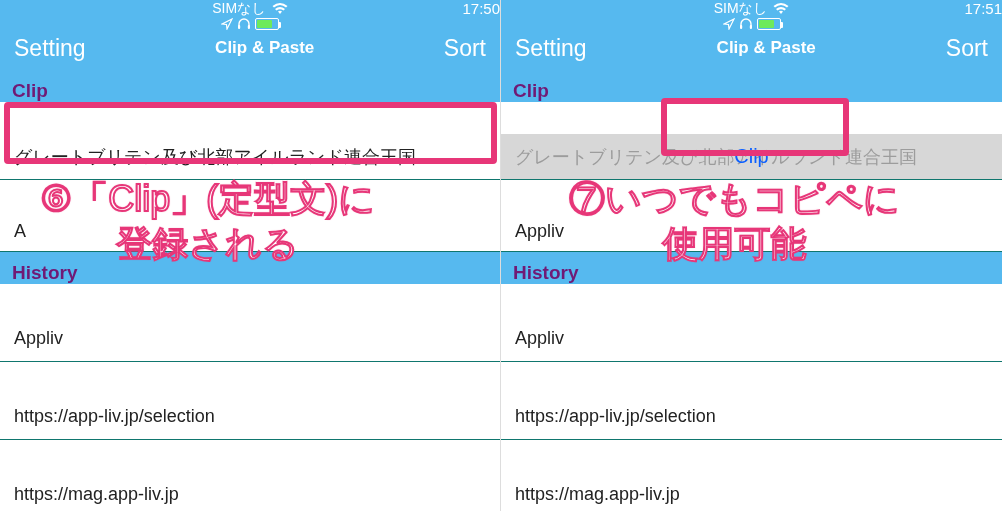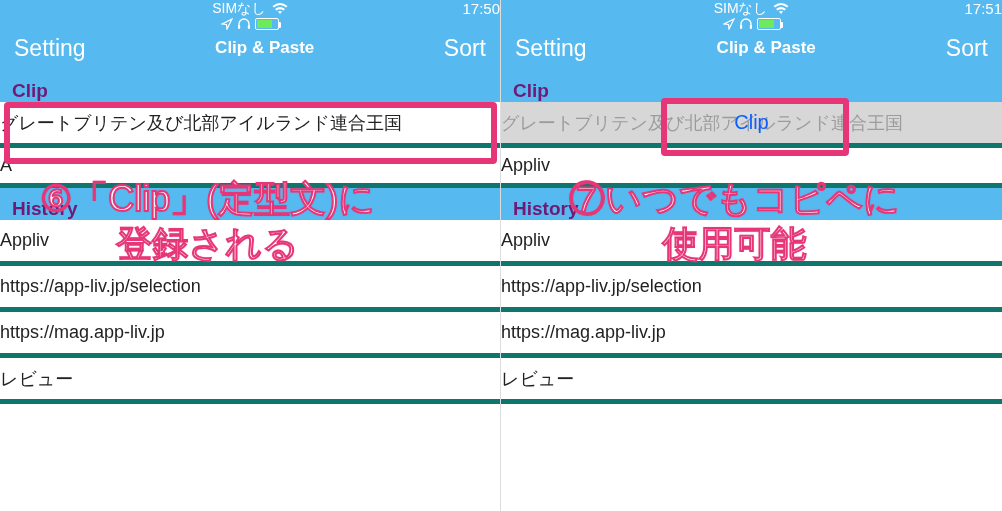--- a/index.html
+++ b/index.html
@@ -18,21 +18,21 @@
   .battery-fill { position:absolute; left:1px; top:1px; bottom:1px; right:6px; background:#6eea5c; border-radius:1px;}
 
   
   .navbar { height:44px; background:#56b9ef; display:flex; align-items:center; justify-content:space-between; padding:0 14px; }
   .nav-btn { color:#fff; font-size:23px; }
   .nav-title { color:#fff; font-size:17px; font-weight:700; }
 
   
   .section-header { height:32px; background:#56b9ef; color:#701a75; font-size:19px; padding:3px 12px 0 12px; display:flex; align-items:flex-end;font-weight:bold; }
   
-  .row { height:46px; display:flex; align-items:center; padding:0 0; font-size:18px; color:#222; border-bottom:5px solid #0f766e; background:#fff; position:relative; }
+  .row { height:46px; display:flex; align-items:center; padding:0 14px; font-size:18px; color:#222; border-bottom:1px solid #0f766e; background:#fff; position:relative;margin-top:32px; }
   .row.selected { background:#d7d7d7; color:#9c9c9c; }
   .row.partial { overflow:hidden; }
   .partial .row-text { position:relative; }
 
   
   .hl-row { position:absolute; border:6px solid #e73678; border-radius:4px; pointer-events:none; }
   .hl-row.left1 { left:4px; top:102px; width:493px; height:62px; }
   .hl-row.right1 { left:160px; top:98px; width:188px; height:58px; }
 
   

